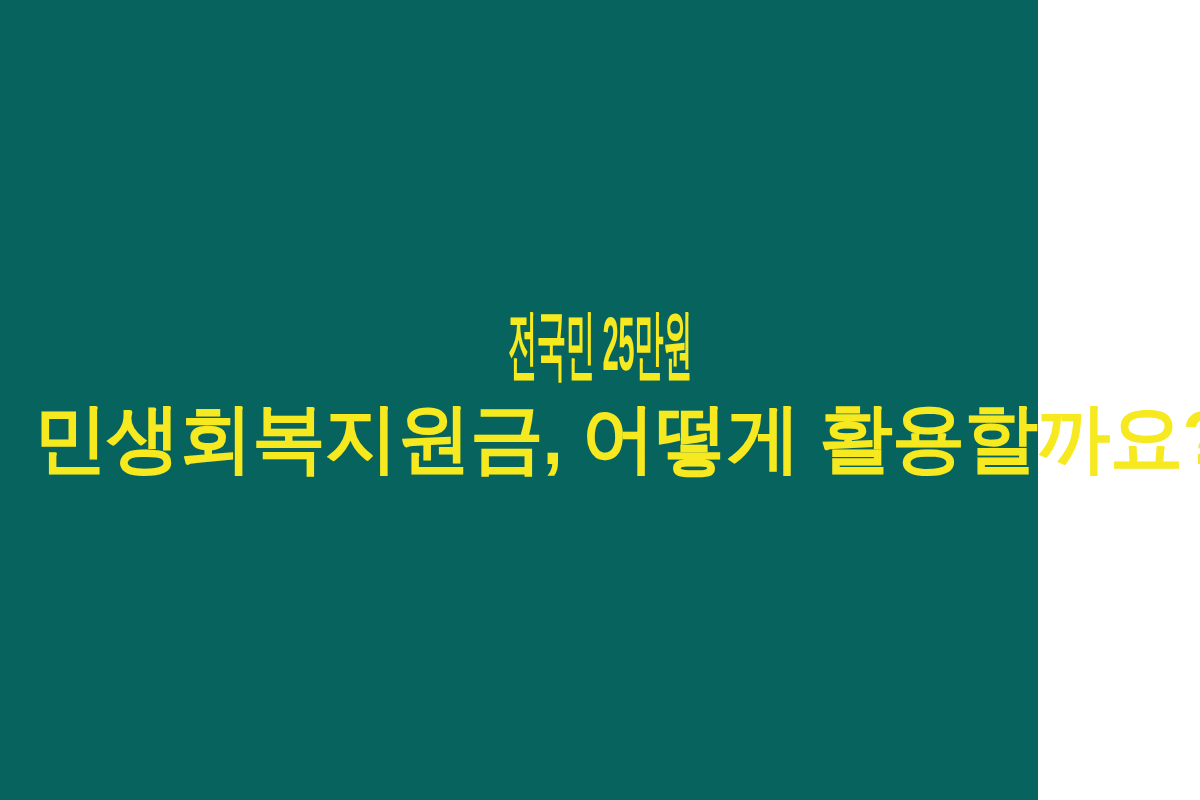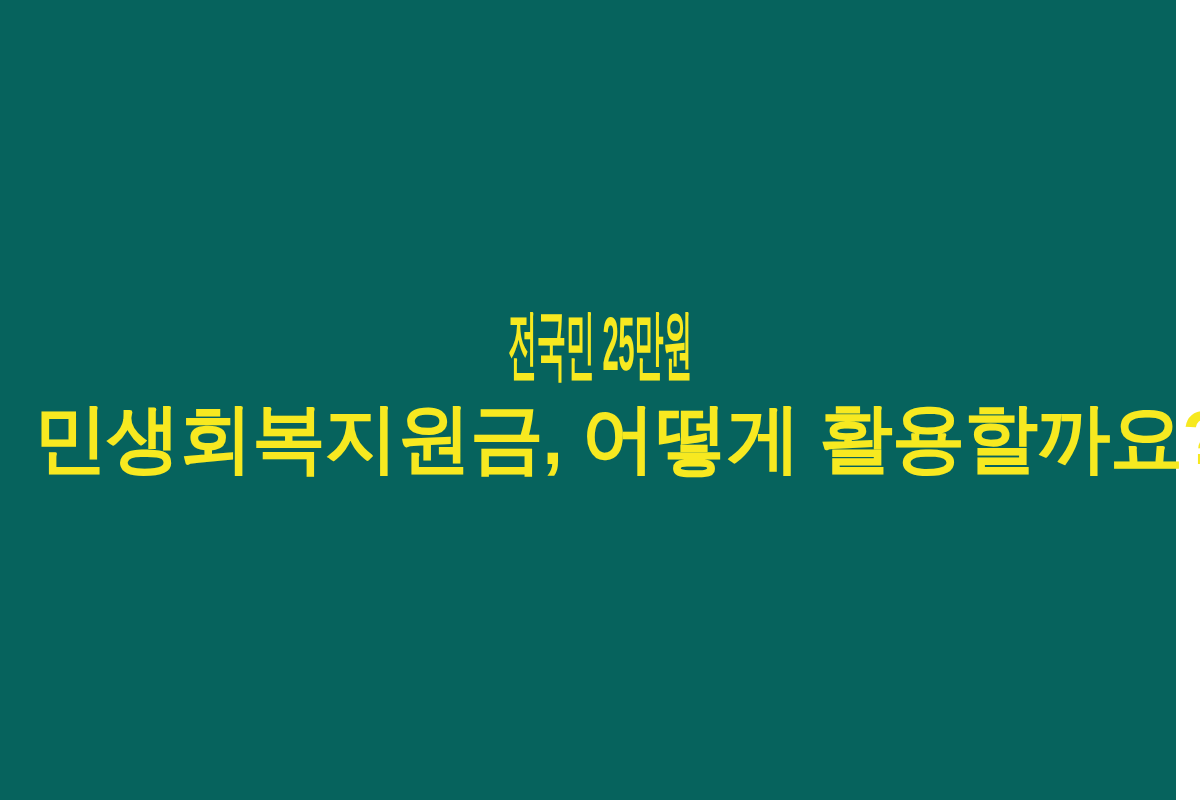--- a/index.html
+++ b/index.html
@@ -11,21 +11,21 @@
   body {
     width: 1200px;
     height: 800px;
     overflow: hidden;
     font-family: "Liberation Sans", "DejaVu Sans", sans-serif;
   }
 
   
   #banner {
     position: relative;
-    width: 1176px;
+    width: 1038px;
     height: 800px;
     background: #06635D;
     display: flex;
     flex-direction: column;
     align-items: center;
     justify-content: flex-start;
     box-sizing: border-box;
   }
 
   

